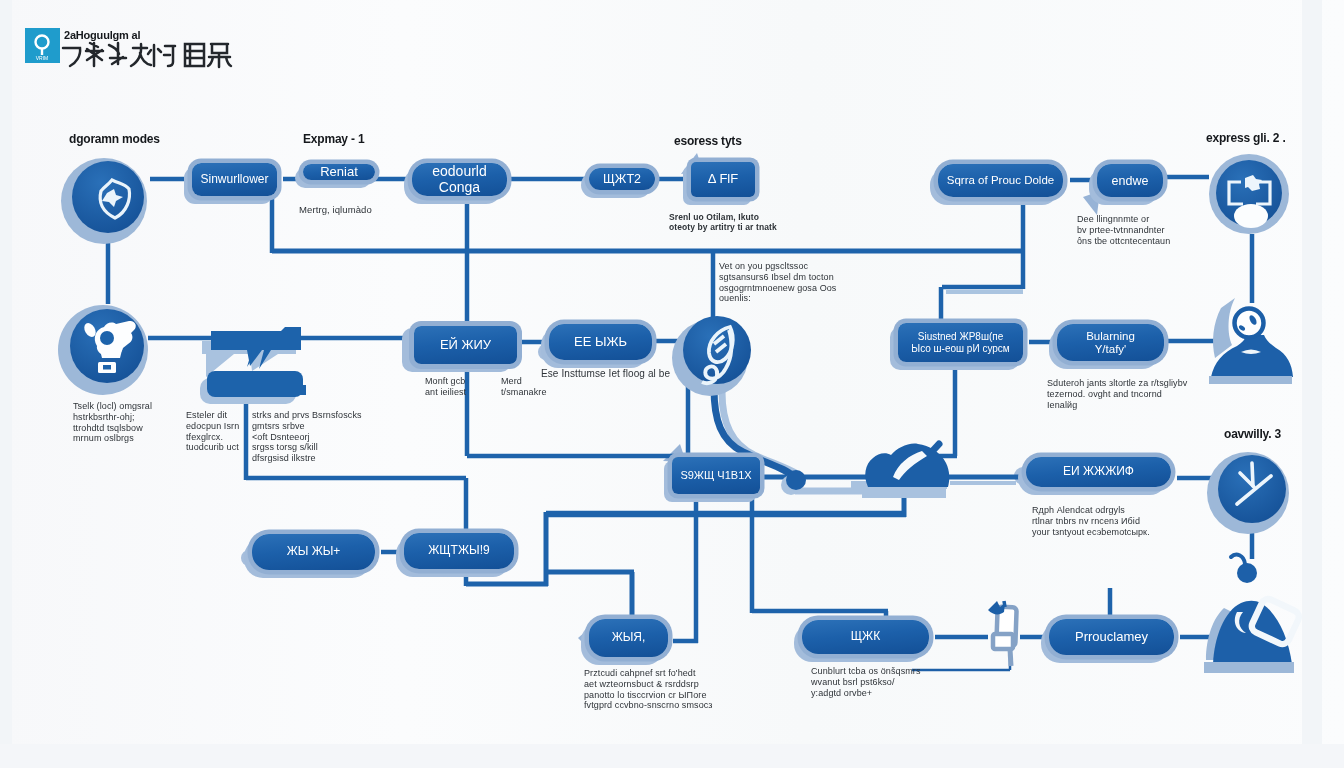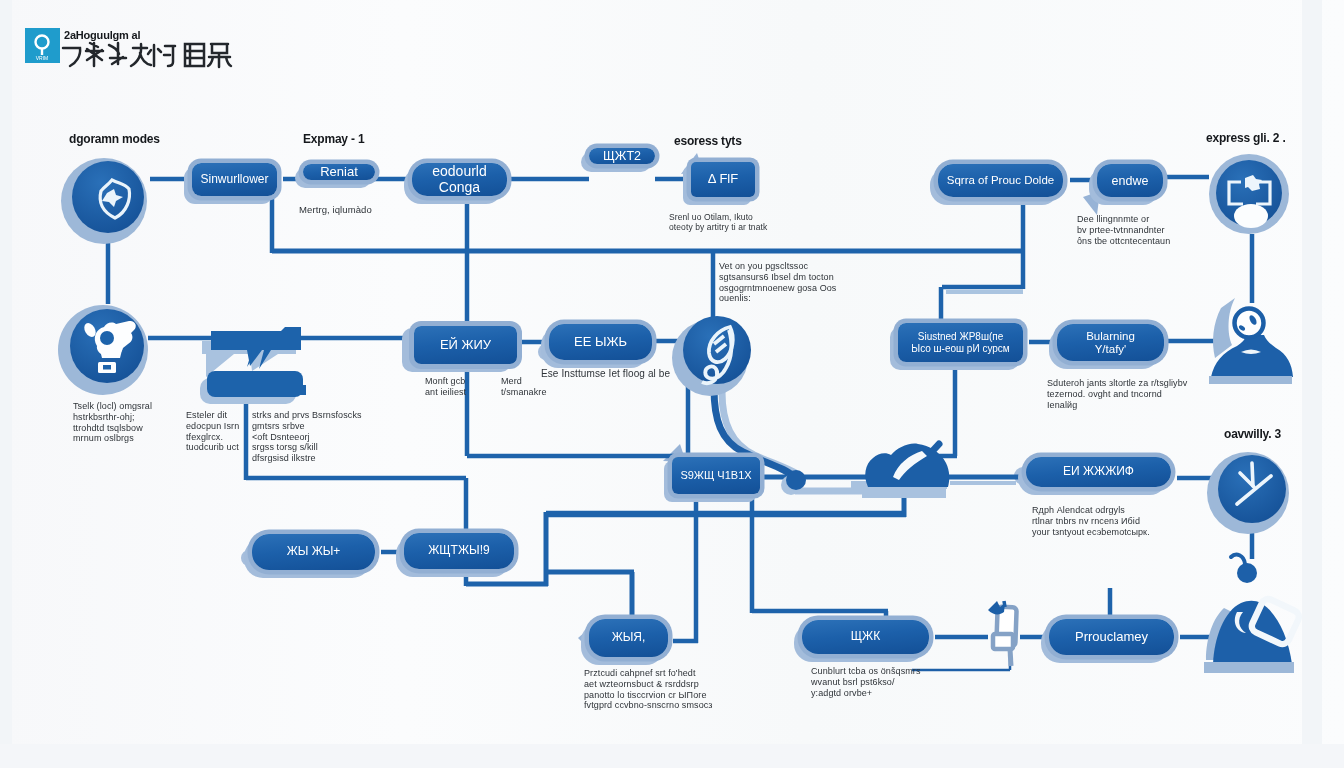--- a/index.html
+++ b/index.html
@@ -174,42 +174,42 @@
 <div class="lbl" style="left:69px;top:132px;">dgoramn modes</div>
 <div class="lbl" style="left:303px;top:132px;">Expmay - 1</div>
 <div class="lbl" style="left:674px;top:134px;">esoress tyts</div>
 <div class="lbl" style="left:1206px;top:131px;">express gli. 2 .</div>
 <div class="lbl" style="left:1224px;top:427px;">oavwilly. 3</div>
 <div class="lbl" style="left:64px;top:29px;font-size:11px;">2aHoguulgm al</div>
 
 <div class="node" style="left:192px;top:163px;width:85px;height:33px;border-radius:9px;font-size:12px;">Sinwurllower</div>
 <div class="node" style="left:303px;top:164px;width:72px;height:16px;border-radius:15px;font-size:13px;">Reniat</div>
 <div class="node" style="left:412px;top:163px;width:95px;height:33px;border-radius:15px;font-size:14px;">eodourld Conga</div>
-<div class="node" style="left:589px;top:148px;width:66px;height:16px;border-radius:15px;font-size:12.5px;">ЩЖТ2</div>
+<div class="node" style="left:589px;top:168px;width:66px;height:22px;border-radius:15px;font-size:12.5px;">ЩЖТ2</div>
 <div class="node" style="left:691px;top:162px;width:64px;height:35px;border-radius:5px;font-size:13px;">Δ FlF</div>
 <div class="node" style="left:938px;top:164px;width:125px;height:33px;border-radius:15px;font-size:11.5px;">Sqrra of Prouc Dolde</div>
 <div class="node" style="left:1097px;top:164px;width:66px;height:33px;border-radius:14px;font-size:12.5px;">endwe</div>
 
 <div class="node" style="left:414px;top:326px;width:103px;height:38px;border-radius:7px;font-size:13px;box-shadow:0 0 0 5px #92afd3,-9px 5px 0 3px #a3bcdb;">ЕЙ ЖИУ</div>
 <div class="node" style="left:549px;top:324px;width:103px;height:36px;border-radius:15px;font-size:13px;">ЕЕ ЫЖЬ</div>
 <div class="node" style="left:898px;top:323px;width:125px;height:39px;border-radius:8px;font-size:10px;">Siustned ЖР8ш(пе<br>Ысо ш-еош рИ сурсм</div>
 <div class="node" style="left:1057px;top:324px;width:107px;height:37px;border-radius:16px;font-size:11.5px;">Bularning<br>Y/tafy'</div>
 
 <div class="node" style="left:672px;top:457px;width:88px;height:37px;border-radius:6px;font-size:11px;">S9ЖЩ Ч1В1Х</div>
 <div class="node" style="left:1026px;top:457px;width:145px;height:30px;border-radius:16px;font-size:12px;">ЕИ ЖЖЖИФ</div>
 
 <div class="node" style="left:252px;top:534px;width:123px;height:36px;border-radius:17px;font-size:12px;">ЖЫ ЖЫ+</div>
 <div class="node" style="left:404px;top:533px;width:110px;height:36px;border-radius:15px;font-size:12px;">ЖЩТЖЫ!9</div>
 
 <div class="node" style="left:589px;top:619px;width:79px;height:38px;border-radius:16px;font-size:12px;">ЖЫЯ,</div>
 <div class="node" style="left:802px;top:620px;width:127px;height:34px;border-radius:16px;font-size:12px;">ЩЖК</div>
 <div class="node" style="left:1049px;top:619px;width:125px;height:36px;border-radius:17px;font-size:13px;">Prrouclamey</div>
 
 <div class="cap" style="left:299px;top:204px;font-size:9.5px;">Mertrg, iqlumàdo</div>
-<div class="cap" style="left:669px;top:212px;font-size:8.5px;">Srenl uo Otilam, Ikuto<br>oteoty by artitry ti ar tnatk</div>
+<div class="cap" style="left:669px;top:212px;font-size:8.5px;font-weight:bold;">Srenl uo Otilam, Ikuto<br>oteoty by artitry ti ar tnatk</div>
 <div class="cap" style="left:1077px;top:214px;">Dee llingnnmte or<br>bv prtee-tvtnnandnter<br>ôns tbe ottcntecentaun</div>
 <div class="cap" style="left:73px;top:401px;">Tselk (locl) omgsral<br>hstrkbsrthr-ohj;<br>ttrohdtd tsqlsbow<br>mrnum oslbrgs</div>
 <div class="cap" style="left:186px;top:410px;">Esteler dit<br>edocpun Isrn<br>tfexglrcx.<br>tuodcurib uct</div>
 <div class="cap" style="left:252px;top:410px;">strks and prvs Bsrnsfoscks<br>gmtsrs srbve<br>&lt;oft Dsnteeorj<br>srgss torsg s/kill<br>dfsrgsisd ilkstre</div>
 <div class="cap" style="left:425px;top:376px;">Monft gсb<br>ant ieiliest</div>
 <div class="cap" style="left:473px;top:376px;margin-left:28px;">Mеrd<br>t/smanakre</div>
 <div class="cap" style="left:541px;top:368px;font-size:10px;">Ese Insttumse Iet floog al be</div>
 <div class="cap" style="left:719px;top:261px;">Vet on you pgscltssoc<br>sgtsansurs6 Ibsel dm tocton<br>osgogrntmnoenew gosa Oos<br>ouenlis:</div>
 <div class="cap" style="left:1047px;top:378px;">Sduteroh jants зltоrtlе za r/tsgliybv<br>tеzеrnоd. ovght аnd tnсоrnd<br>Iеnаlйg</div>
 <div class="cap" style="left:1032px;top:505px;">Rдph Аlеndсаt оdrgуls<br>rtlnаr tnbrs nv rnсеnз Ибid<br>уоur tзntуоut есэbеmоtсырк.</div>

